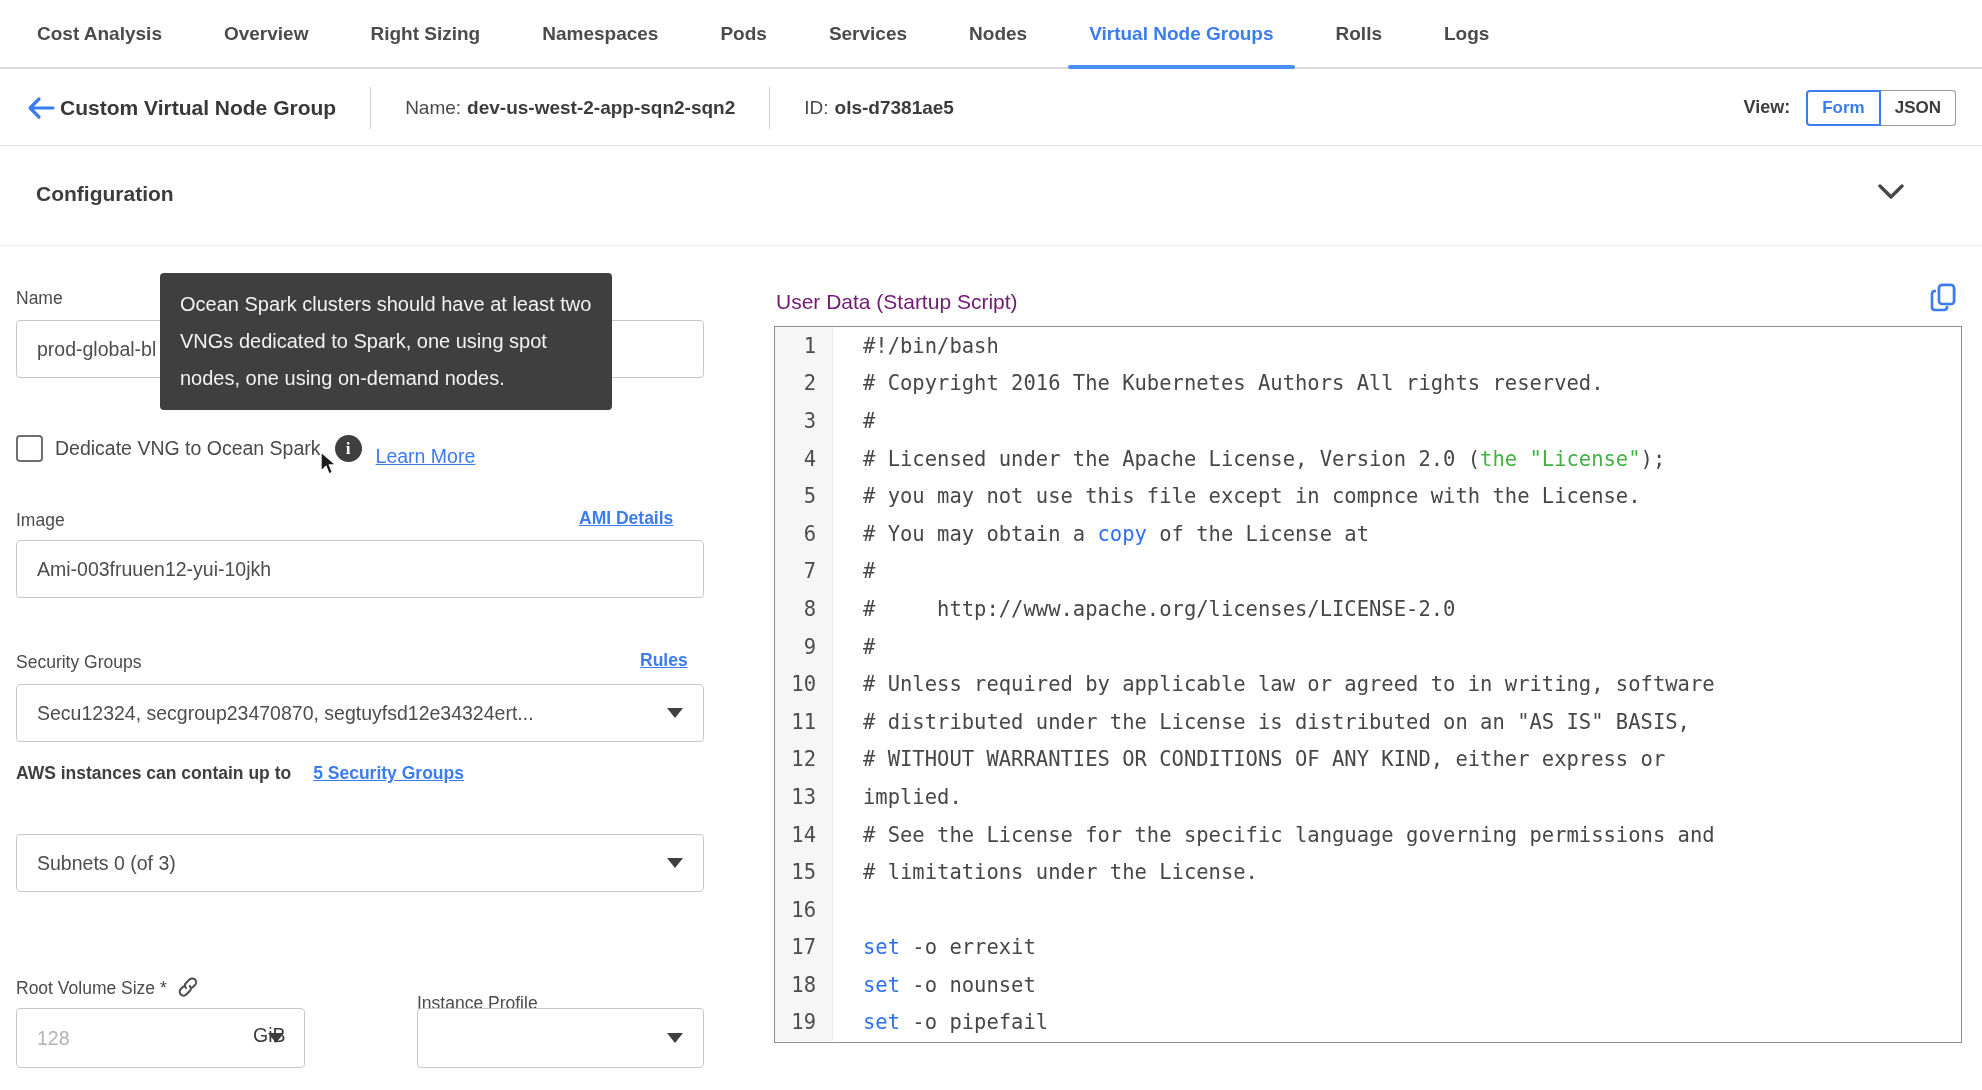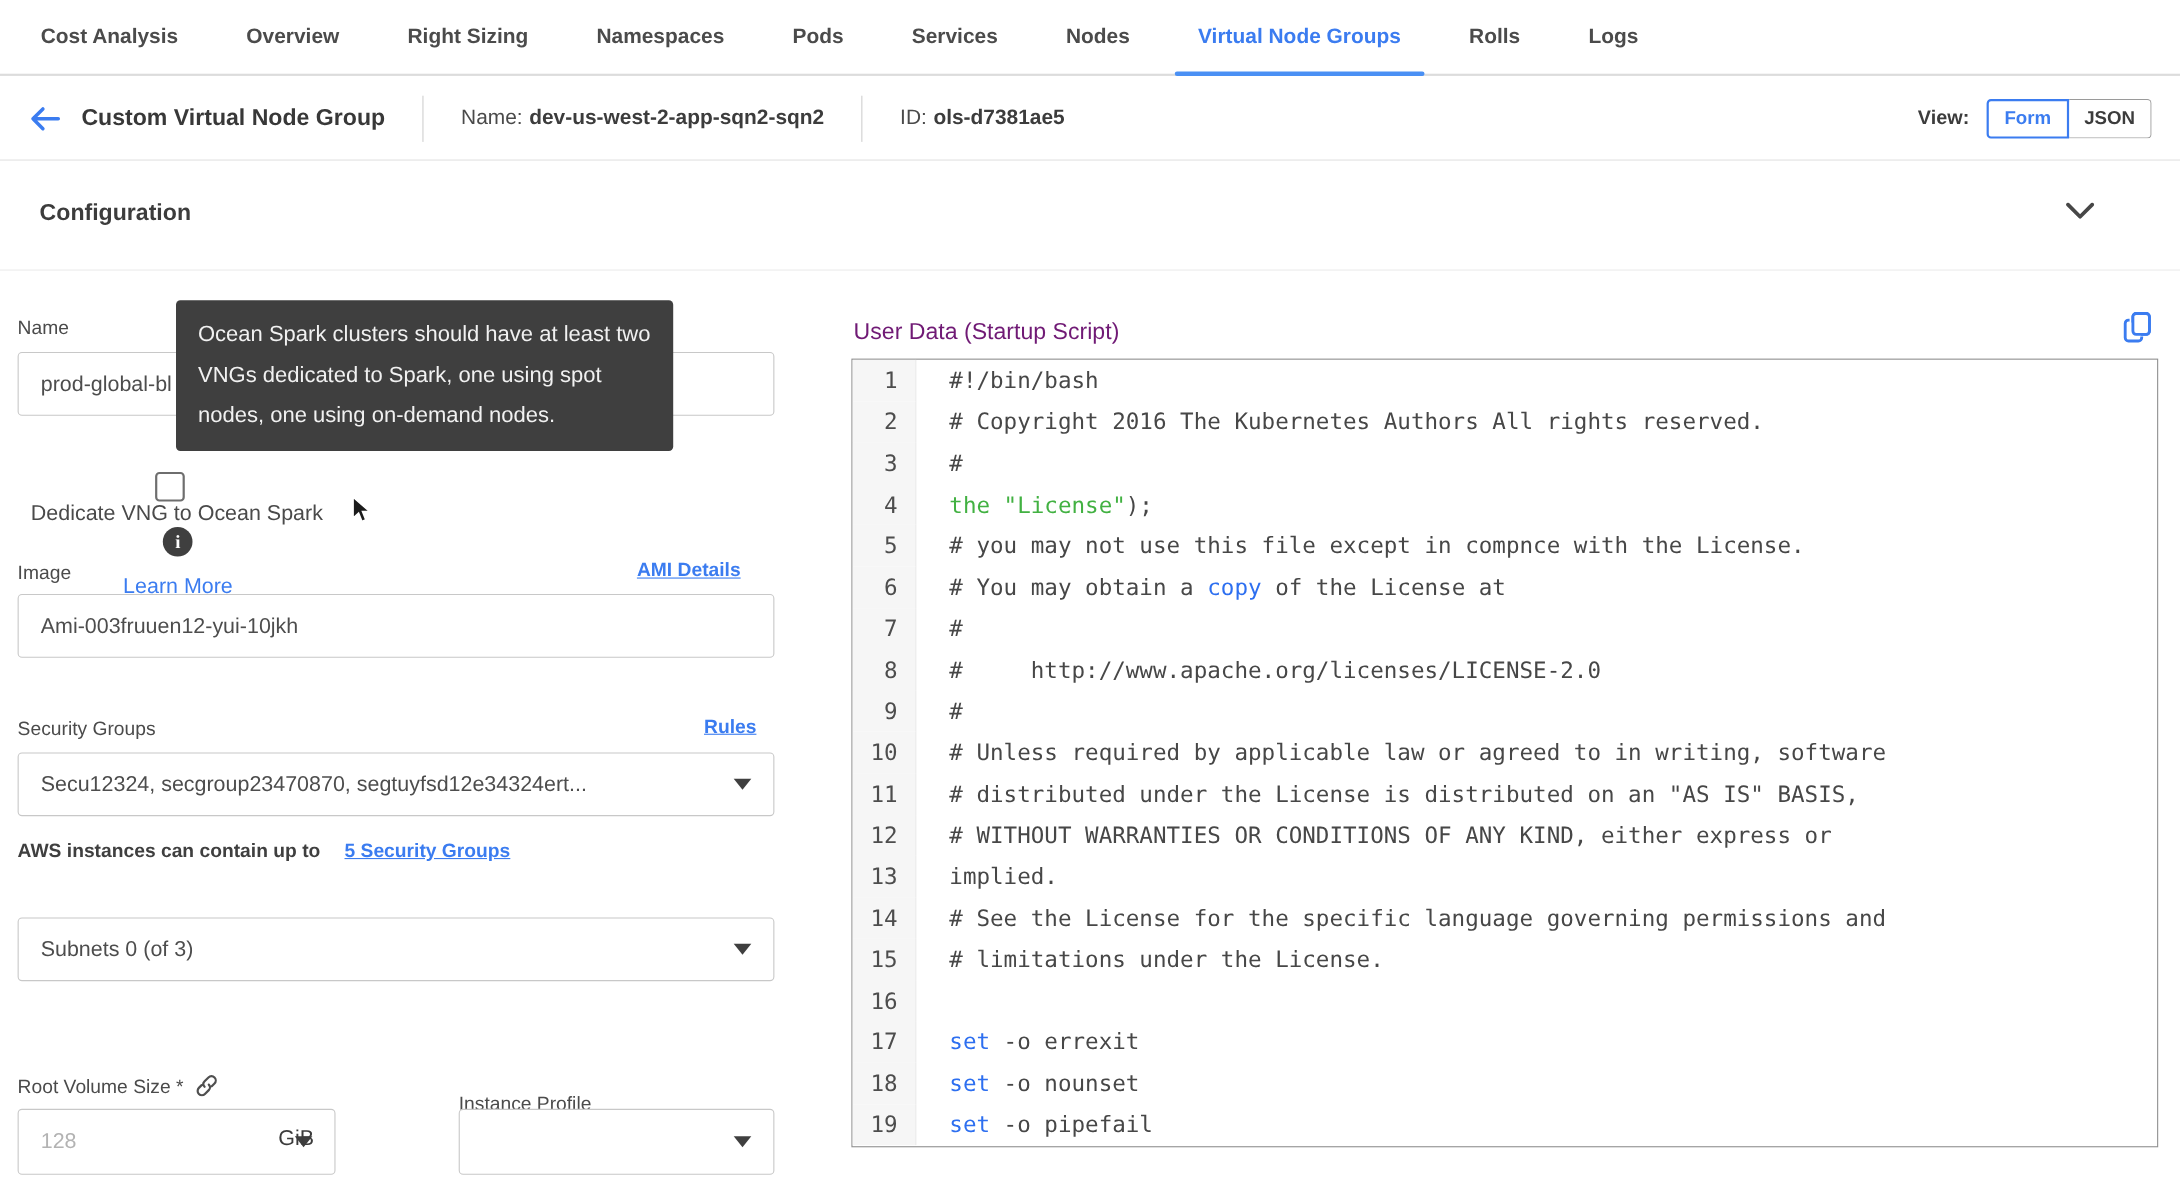--- a/index.html
+++ b/index.html
@@ -15,21 +15,21 @@
          padding:0 31px; font-size:19px; font-weight:600; color:#4b4b4b; cursor:pointer; }
   .tab.active { color:#3b7cf0; }
   .tab.active::after { content:""; position:absolute; left:10px; right:10px; bottom:-2px;
                        height:4px; background:#4a90f4; border-radius:2px; }
 
   
   .header-row { position:absolute; left:0; top:70px; width:100%; height:76px;
                 display:flex; align-items:center; padding:0 26px;
                 border-bottom:1px solid #e1e1e1; }
   .back-btn { width:34px; height:30px; display:flex; align-items:center; cursor:pointer; }
-  .page-title { font-size:21px; font-weight:700; color:#383838; margin-left:14px; }
+  .page-title { font-size:21px; font-weight:700; color:#383838; }
   .vdiv { width:1px; height:42px; background:#cfcfcf; margin:0 34px; }
   .meta { font-size:19px; color:#4a4a4a; white-space:nowrap; }
   .meta b { font-weight:700; color:#3c3c3c; margin-left:6px; }
   .view-wrap { margin-left:auto; display:flex; align-items:center; gap:16px; }
   .view-label { font-size:18px; font-weight:700; color:#3c3c3c; }
   .segment { display:flex; }
   .seg-btn { height:36px; min-width:64px; padding:0 14px; display:flex; align-items:center;
              justify-content:center; font-size:17px; font-weight:700; background:#fff; cursor:pointer; }
   .seg-btn.sel { border:2px solid #3b7cf0; color:#3b7cf0; border-radius:4px 0 0 4px; z-index:1; }
   .seg-btn.unsel { border:1px solid #9a9a9a; border-left:none; color:#3c3c3c; border-radius:0 4px 4px 0; }
@@ -50,21 +50,21 @@
   .caret { width:0; height:0; border-left:8px solid transparent; border-right:8px solid transparent;
            border-top:10px solid #3f3f3f; margin-left:auto; }
   .placeholder { color:#b3b3b3; }
 
   
   .tooltip { position:absolute; left:160px; top:254px; width:452px; z-index:5;
              background:#3f3f3f; color:#f1f1f1; border-radius:4px;
              padding:13px 20px; font-size:20px; line-height:37px;margin-top:19px; }
 
   
-  .checkbox-row { position:absolute; left:16px; top:429px; display:flex; align-items:center;flex-direction:column; }
+  .checkbox-row { position:absolute; left:16px; top:429px; display:flex; align-items:center; }
   .checkbox { width:27px; height:27px; border:2px solid #6e6e6e; border-radius:4px;
               background:#fff; cursor:pointer; }
   .checkbox-label { font-size:19.5px; color:#4a4a4a; margin-left:12px; }
   .info-icon { width:27px; height:27px; border-radius:50%; background:#3f3f3f; color:#fff;
                display:flex; align-items:center; justify-content:center;
                font-size:17px; font-weight:700; font-family:"Liberation Serif", serif;
                margin-left:14px; cursor:pointer; }
   .learn-more { font-size:19.5px; margin-left:14px;margin-top:16px; }
   .cursor-icon { position:absolute; left:303px; top:22px; z-index:6; }
 
@@ -222,20 +222,21 @@
         </div>
         <div class="code-line">
           <span class="ln">3</span>
           <span class="lc">
             <span>#</span>
           </span>
         </div>
         <div class="code-line">
           <span class="ln">4</span>
           <span class="lc">
+            <span># Licensed under the Apache License, Version 2.0 (</span>
             <span class="green">the "License"</span>
             <span>);</span>
           </span>
         </div>
         <div class="code-line">
           <span class="ln">5</span>
           <span class="lc">
             <span># you may not use this file except in compnce with the License.</span>
           </span>
         </div>

